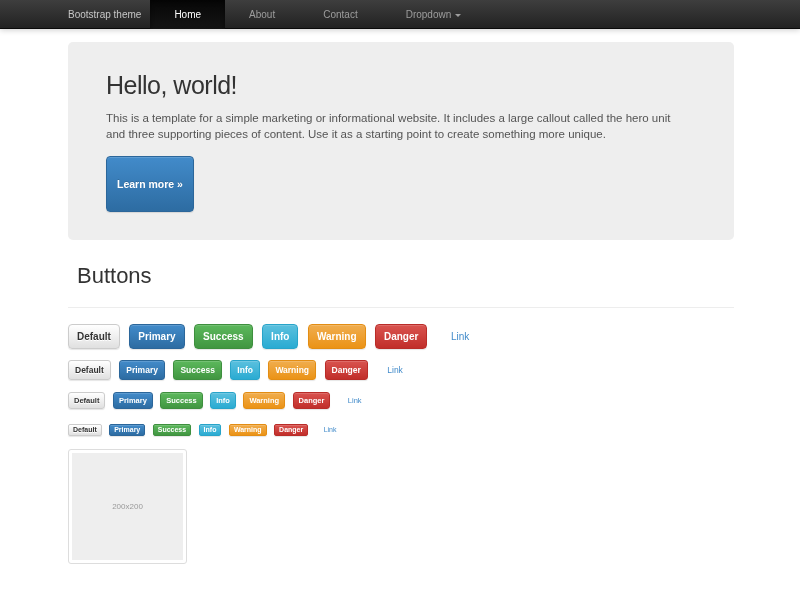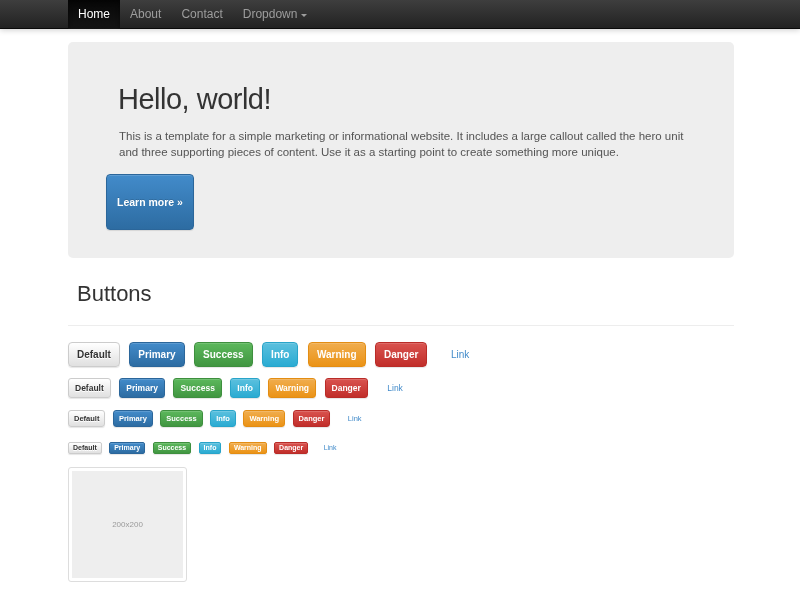--- a/index.html
+++ b/index.html
@@ -19,22 +19,22 @@
     box-shadow: 0 1px 6px rgba(0,0,0,.2);
     display: flex; align-items: stretch;
     padding-left: 68px;
   }
   .brand {
     font-size: 10px; line-height: 29px; color: #c6c6c6;
     margin-right: 9px; display: block;
   }
   .nav { display: flex; list-style: none; margin: 0; padding: 0; }
   .nav-link {
-    display: block; font-size: 12px; line-height: 29px;
-    padding: 0 10px; color: #9d9d9d; cursor: pointer;
+    display: block; font-size: 10px; line-height: 29px;
+    padding: 0 24px; color: #9d9d9d; cursor: pointer;
   }
   .nav-link.active {
     color: #fff;
     background: linear-gradient(#070707, #141414);
     box-shadow: inset 0 2px 4px rgba(0,0,0,.5);
   }
   .caret {
     display: inline-block; width: 0; height: 0;
     border-left: 3px solid transparent; border-right: 3px solid transparent;
     border-top: 3.5px solid #9d9d9d; margin-left: 4px; vertical-align: 1px;
@@ -42,25 +42,25 @@
 
   
   .container { width: 666px; margin: 13px 0 0 68px; }
 
   
   .jumbotron {
     background: #eee; border-radius: 5px;
     padding: 29px 38px 28px;
   }
   .jumbotron-title {
-    margin: 12px; font-size: 29px; font-weight: 500;
+    margin: 0; font-size: 25px; font-weight: 500;
     letter-spacing: -0.5px; color: #333;
   }
   .jumbotron-text {
-    margin: 10px 13px 0; font-size: 11.5px; line-height: 1.42;
+    margin: 10px 0 0; font-size: 11.5px; line-height: 1.42;
     color: #545454; white-space: nowrap;
   }
   .cta-button {
     display: inline-block; margin-top: 13px; cursor: pointer;
     font-size: 10.5px; font-weight: bold; color: #fff;
     padding: 21px 10px; border-radius: 4px;
     background: linear-gradient(#428bca, #2d6ca2);
     border: 1px solid #2b669a;
     text-shadow: 0 -1px 0 rgba(0,0,0,.15);
     box-shadow: inset 0 1px 0 rgba(255,255,255,.15), 0 1px 1px rgba(0,0,0,.1);
@@ -106,20 +106,21 @@
   .thumb-img {
     width: 100%; height: 100%; background: #eee;
     display: flex; align-items: center; justify-content: center;
   }
   .thumb-label { font-size: 8px; color: #9a9a9a; }
 </style>
 </head>
 <body>
 
 <nav class="navbar">
+  <a class="brand" href="#">Bootstrap theme</a>
   <ul class="nav">
     <li>
       <a class="nav-link active" href="#">Home</a>
     </li>
     <li>
       <a class="nav-link" href="#">About</a>
     </li>
     <li>
       <a class="nav-link" href="#">Contact</a>
     </li>

